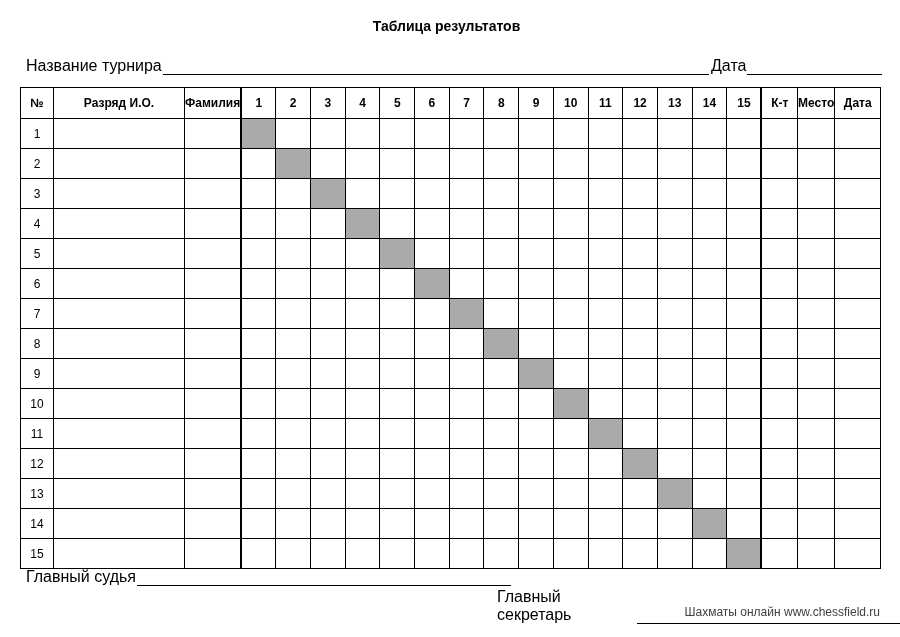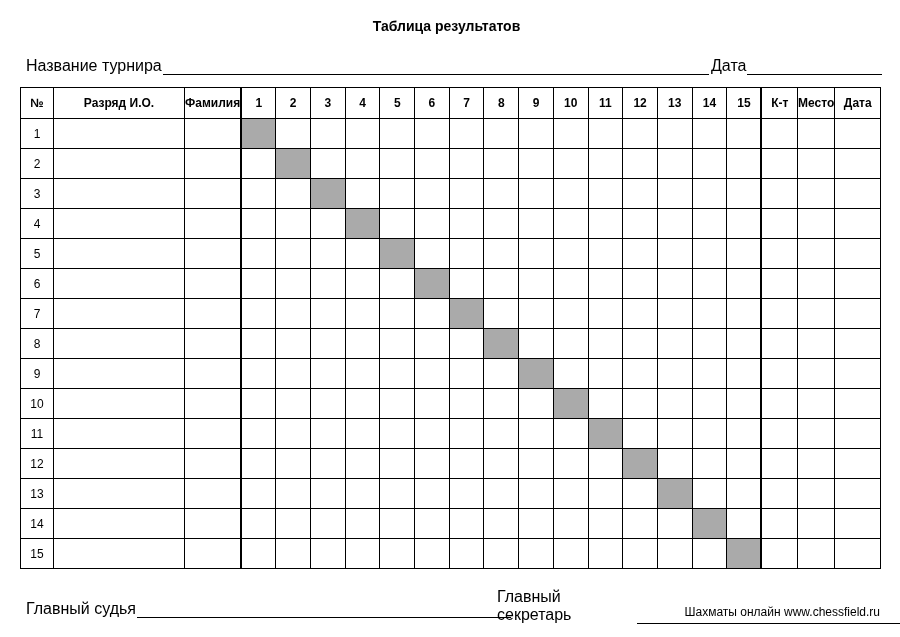--- a/index.html
+++ b/index.html
@@ -6,21 +6,21 @@
   body { width:900px; height:637px; position:relative; overflow:hidden; font-family:"Liberation Sans", sans-serif; color:#000; }
   .title { position:absolute; left:0; top:18px; width:893px; text-align:center; font-weight:bold; font-size:14px; }
   .field { position:absolute; font-size:16px; display:flex; align-items:flex-end; }
   .field .line { border-bottom:1px solid #000; height:12px; margin-left:1px; }
   table.grid { position:absolute; left:20px; top:87px; border-collapse:collapse; table-layout:fixed; }
   table.grid td, table.grid th { border:1px solid #000; padding:0; text-align:center; font-size:12px; height:29px; }
   table.grid th { font-weight:bold; height:30px; }
   table.grid td.num { font-weight:normal; }
   .thickL { border-left:2px solid #000 !important; }
   .shade { background:#aaaaaa; }
-  .credit { position:absolute; right:20px; top:605px; font-size:12px; color:#000000; }
+  .credit { position:absolute; right:20px; top:605px; font-size:12px; color:#404040; }
 </style>
 </head>
 <body>
 
 <div class="title">Таблица результатов</div>
 
 <div class="field" style="left:26px; top:57px;">
   <span>Название турнира</span>
   <span class="line" style="width:546px;"></span>
 </div>
@@ -420,21 +420,21 @@
         <td></td>
         <td></td>
         <td class="shade" style="background: rgb(170, 170, 170);"></td>
         <td class="thickL"></td>
         <td></td>
         <td></td>
       </tr>
     </tbody>
 </table>
 
-<div class="field" style="left:26px; top:600px;align-items:flex-end;">
+<div class="field" style="left:26px; top:568px;align-items:flex-end;">
   <span>Главный судья</span>
   <span class="line" style="width:374px;"></span>
 </div>
 <div class="field" style="left:497px; top:588px;">
   <span>Главный секретарь</span>
   <span class="line" style="width:270px;"></span>
 </div>
 
 <div class="credit">Шахматы онлайн www.chessfield.ru</div>
 

